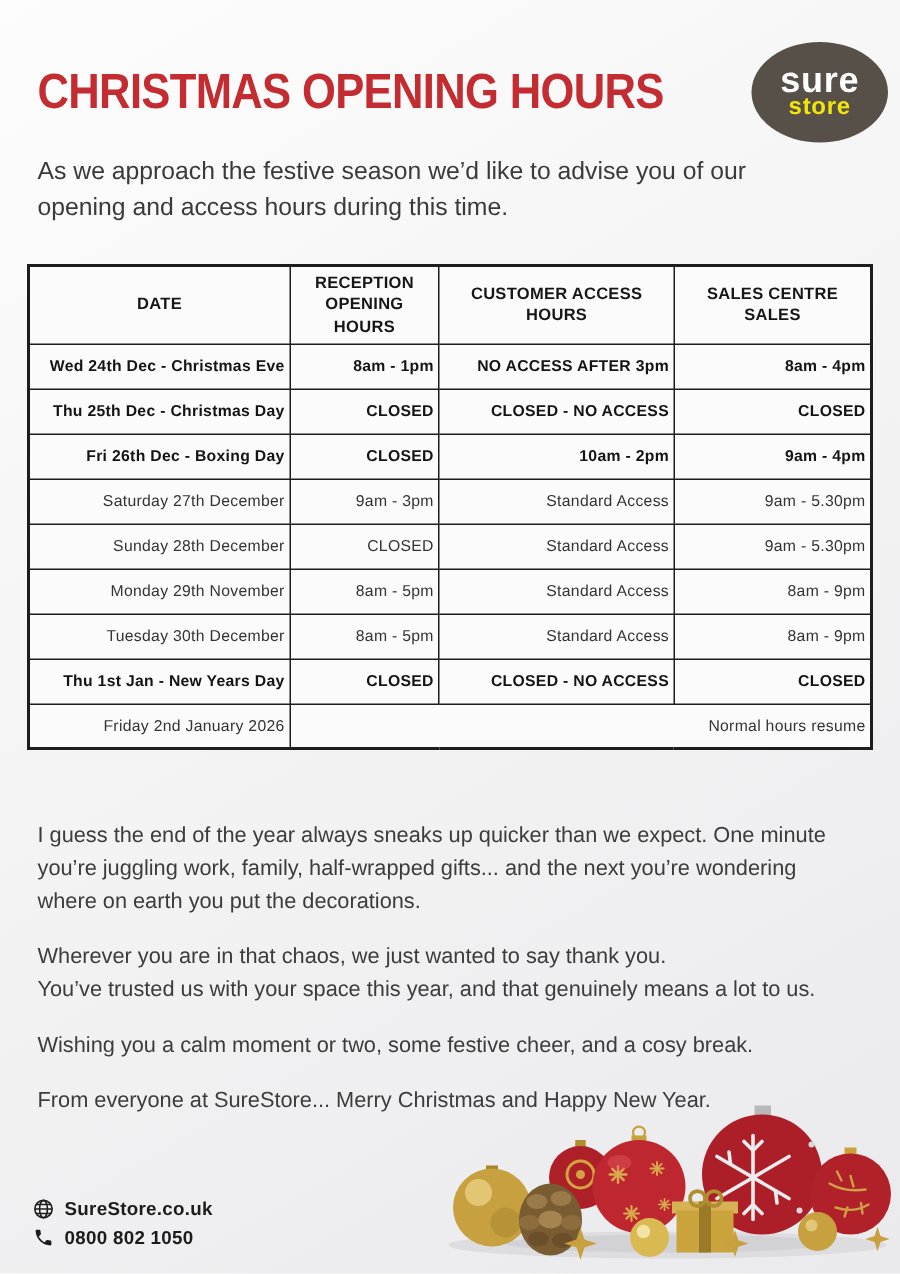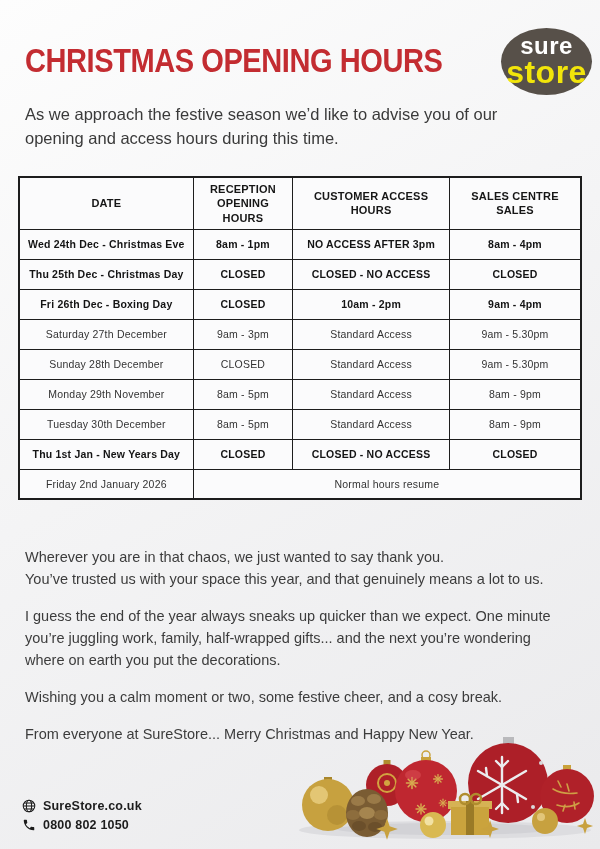--- a/index.html
+++ b/index.html
@@ -16,35 +16,35 @@
     font-size:33px; font-weight:800; color:#c32c31;
     letter-spacing:-0.5px; white-space:nowrap;
     transform:scaleX(0.88); transform-origin:left center;
   }
   .logo {
     position:absolute; top:28px; right:8px; width:91px; height:67px;
     background:#575049; border-radius:50%;
     display:flex; flex-direction:column; align-items:center; justify-content:center;
   }
   .logo .l1 { color:#ffffff; font-weight:700; font-size:24px; line-height:0.85; letter-spacing:0.5px; }
-  .logo .l2 { color:#f2e50a; font-weight:700; font-size:32px; line-height:0.95; letter-spacing:0.5px; }
+  .logo .l2 { color:#f2e50a; font-weight:700; font-size:16px; line-height:0.95; letter-spacing:0.5px; }
 
   .intro { position:absolute; top:102px; left:25px; color:#3a3a3a; font-size:16.5px; line-height:24px; }
 
   .hours-table {
     position:absolute; top:176px; left:18px; width:564px;
     border-collapse:collapse; border:2px solid #1d1d1d; background:#fbfbfc;
     table-layout:fixed;
   }
   .hours-table th, .hours-table td {
     border:1.5px solid #1d1d1d; text-align:center; vertical-align:middle;
     padding:4px 3px; letter-spacing:0.2px;
   }
   .hours-table th { font-size:11px; font-weight:700; color:#161616; height:44px; line-height:1.3; }
-  .hours-table td { font-size:10.5px; font-weight:400; color:#333333; height:30px; }
+  .hours-table td { font-size:10.5px; font-weight:400; color:#333333; height:30px;text-align:right; }
   .hours-table tr.em td { font-weight:700; color:#141414; }
   .th-line { display:block; }
 
   .paragraphs { position:absolute; top:546px; left:25px; color:#3c3c3c; font-size:14.5px; line-height:22px; }
   .para { margin:0 0 15px 0; }
 
   .contact { position:absolute; left:22px; bottom:17px; }
   .contact-row { display:flex; align-items:flex-end; gap:7px; margin-top:5px; }
   .contact-row .txt { font-size:12.5px; font-weight:700; color:#1c1c1c; letter-spacing:0.2px; }
   .cicon { width:14px; height:14px; flex:0 0 auto; }
@@ -144,27 +144,27 @@
       </tr>
       <tr>
         <td>Friday 2nd January 2026</td>
         <td colspan="3">Normal hours resume</td>
       </tr>
     </tbody>
   </table>
 
   <div class="paragraphs">
     <div class="para">
-      <div>Wherever you are in that chaos, we just wanted to say thank you.</div>
-      <div>You’ve trusted us with your space this year, and that genuinely means a lot to us.</div>
-    </div>
-    <div class="para">
       <div>I guess the end of the year always sneaks up quicker than we expect. One minute</div>
       <div>you’re juggling work, family, half-wrapped gifts... and the next you’re wondering</div>
       <div>where on earth you put the decorations.</div>
+    </div>
+    <div class="para">
+      <div>Wherever you are in that chaos, we just wanted to say thank you.</div>
+      <div>You’ve trusted us with your space this year, and that genuinely means a lot to us.</div>
     </div>
     <div class="para">
       <div>Wishing you a calm moment or two, some festive cheer, and a cosy break.</div>
     </div>
     <div class="para">
       <div>From everyone at SureStore... Merry Christmas and Happy New Year.</div>
     </div>
   </div>
 
   <div class="contact">

